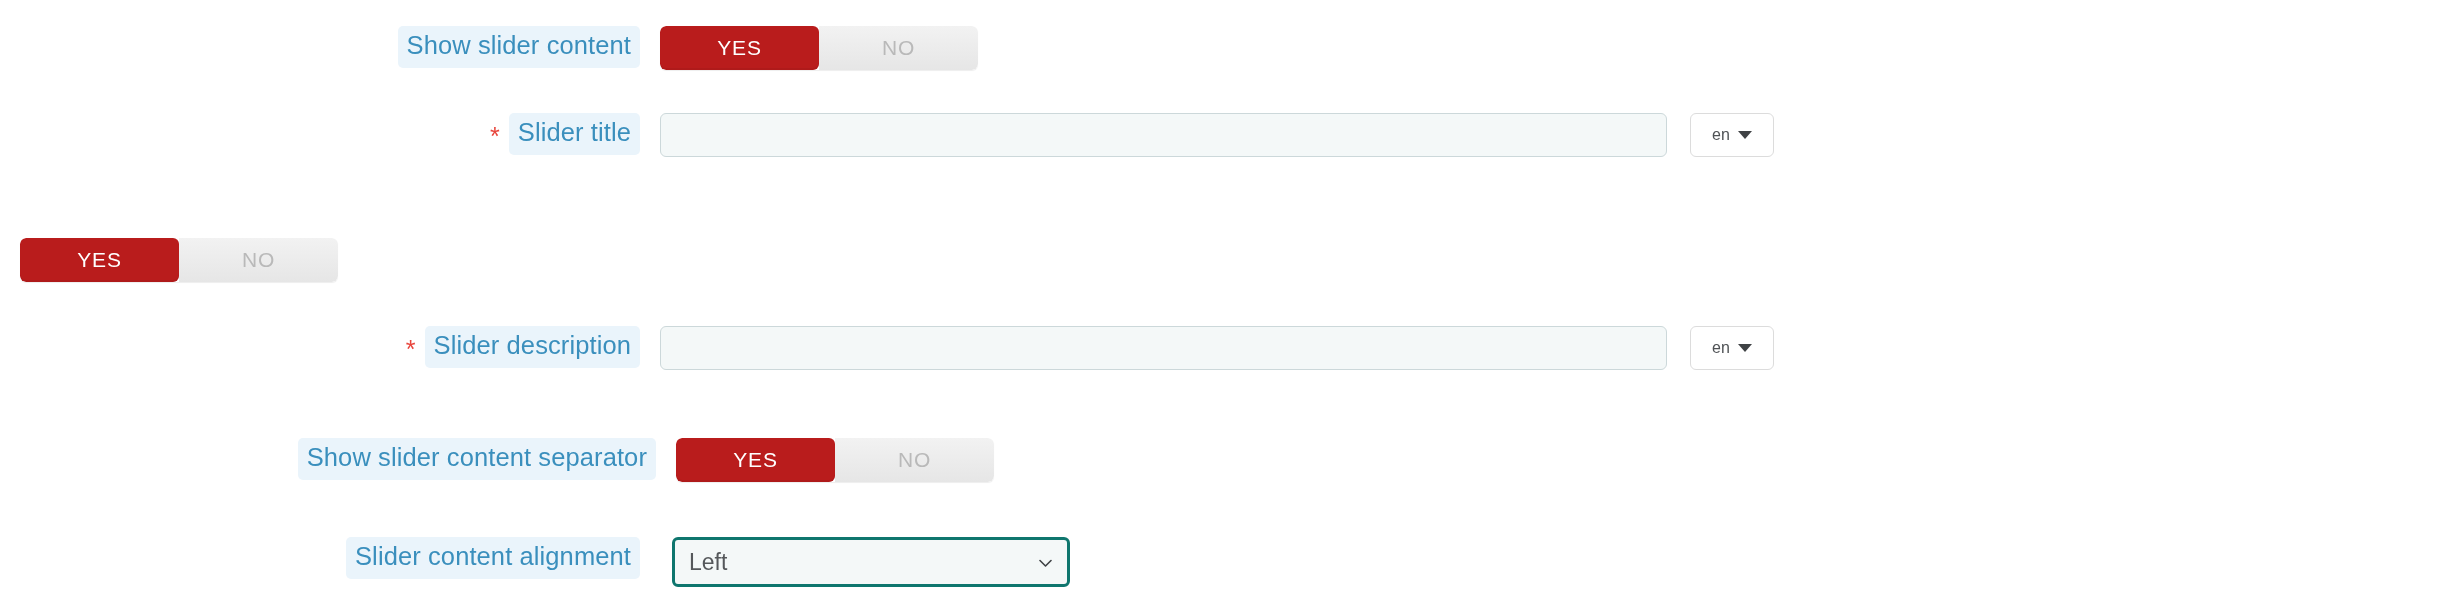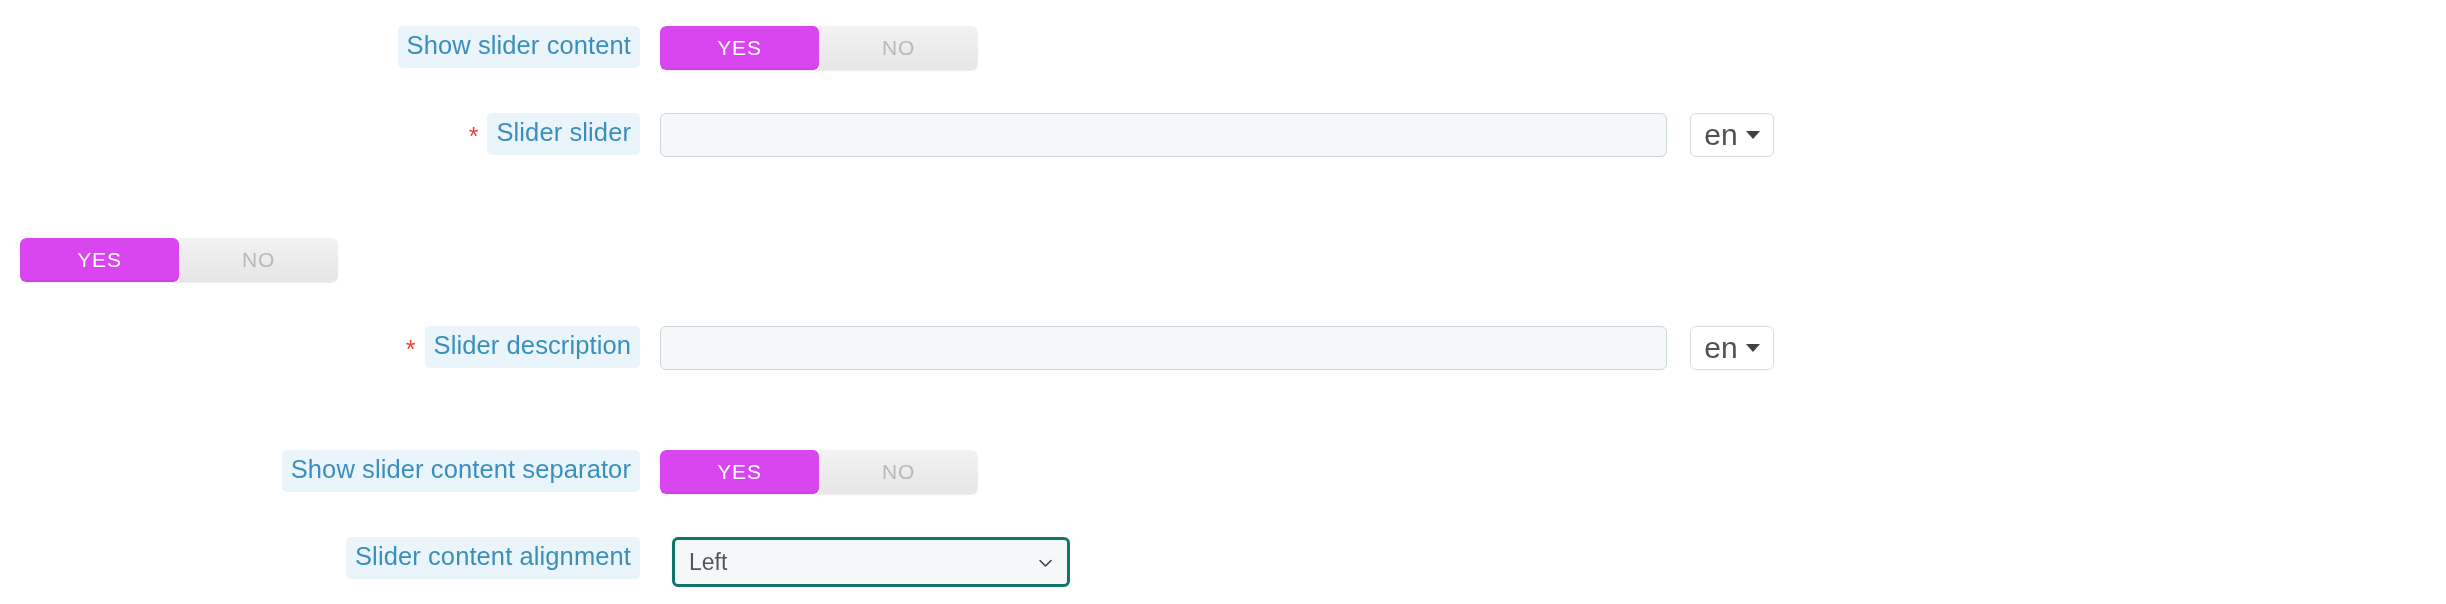--- a/index.html
+++ b/index.html
@@ -81,21 +81,21 @@
     display: flex;
     align-items: center;
     justify-content: center;
     font-size: 21px;
     letter-spacing: 0.8px;
     cursor: pointer;
     user-select: none;
     box-sizing: border-box;
   }
   .toggle-btn.on {
-    background: #d946ef;
+    background: #b91c1c;
     color: #ffffff;
     border-radius: 6px;
     box-shadow: inset 0 -2px 0 rgba(0,0,0,0.05);
   }
   .toggle-btn.off {
     background: linear-gradient(#f2f2f2, #e6e6e6);
     color: #b9b9b9;
     border-radius: 0 6px 6px 0;
   }
 
@@ -124,21 +124,21 @@
     border-radius: 6px;
     box-sizing: border-box;
     display: flex;
     align-items: center;
     justify-content: center;
     gap: 8px;
     cursor: pointer;
     user-select: none;
   }
   .lang-btn .lang-text {
-    font-size: 30px;
+    font-size: 16px;
     color: #4f5255;
     line-height: 1;
   }
   .caret-down {
     width: 0;
     height: 0;
     border-left: 7px solid transparent;
     border-right: 7px solid transparent;
     border-top: 8px solid #3f4245;
   }
@@ -189,21 +189,21 @@
       <div class="toggle">
         <div class="toggle-btn on">YES</div>
         <div class="toggle-btn off">NO</div>
       </div>
     </div>
   </div>
 
   <div class="row" style="top:113px;">
     <div class="label-col">
       <span class="req-star">*</span>
-      <span class="field-label">Slider slider</span>
+      <span class="field-label">Slider title</span>
     </div>
     <div class="control-col">
       <input class="text-input" type="text" placeholder="" style="">
       <div class="lang-btn">
         <span class="lang-text">en</span>
         <span class="caret-down"></span>
       </div>
     </div>
   </div>
 
@@ -223,21 +223,21 @@
     </div>
     <div class="control-col">
       <input class="text-input" type="text" placeholder="" style="">
       <div class="lang-btn">
         <span class="lang-text">en</span>
         <span class="caret-down"></span>
       </div>
     </div>
   </div>
 
-  <div class="row" style="top:450px;">
+  <div class="row" style="top:438px;padding-left:16px;">
     <div class="label-col">
       <span class="field-label">Show slider content separator</span>
     </div>
     <div class="control-col">
       <div class="toggle">
         <div class="toggle-btn on">YES</div>
         <div class="toggle-btn off">NO</div>
       </div>
     </div>
   </div>

